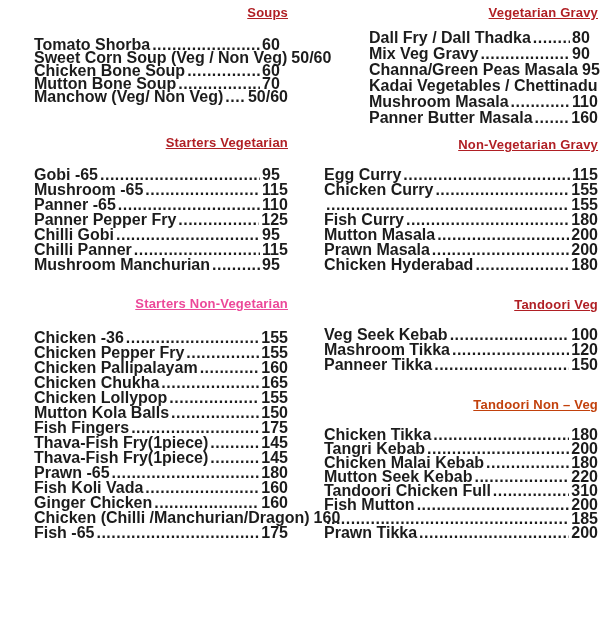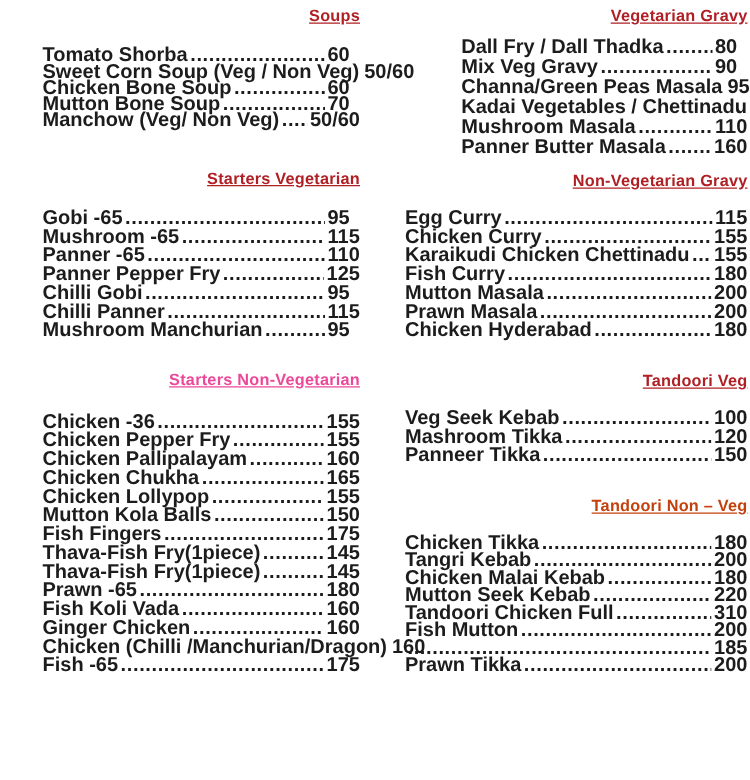--- a/index.html
+++ b/index.html
@@ -268,21 +268,20 @@
             <span class="item-name">Egg Curry</span>
             <span class="leader">................................................................................................................................................................</span>
             <span class="price">115</span>
           </div>
           <div class="menu-row">
             <span class="item-name">Chicken Curry</span>
             <span class="leader">................................................................................................................................................................</span>
             <span class="price">155</span>
           </div>
           <div class="menu-row">
-            <span class="item-name">Karaikudi Chicken Chettinadu</span>
             <span class="leader">................................................................................................................................................................</span>
             <span class="price">155</span>
           </div>
           <div class="menu-row">
             <span class="item-name">Fish Curry</span>
             <span class="leader">................................................................................................................................................................</span>
             <span class="price">180</span>
           </div>
           <div class="menu-row">
             <span class="item-name">Mutton Masala</span>

